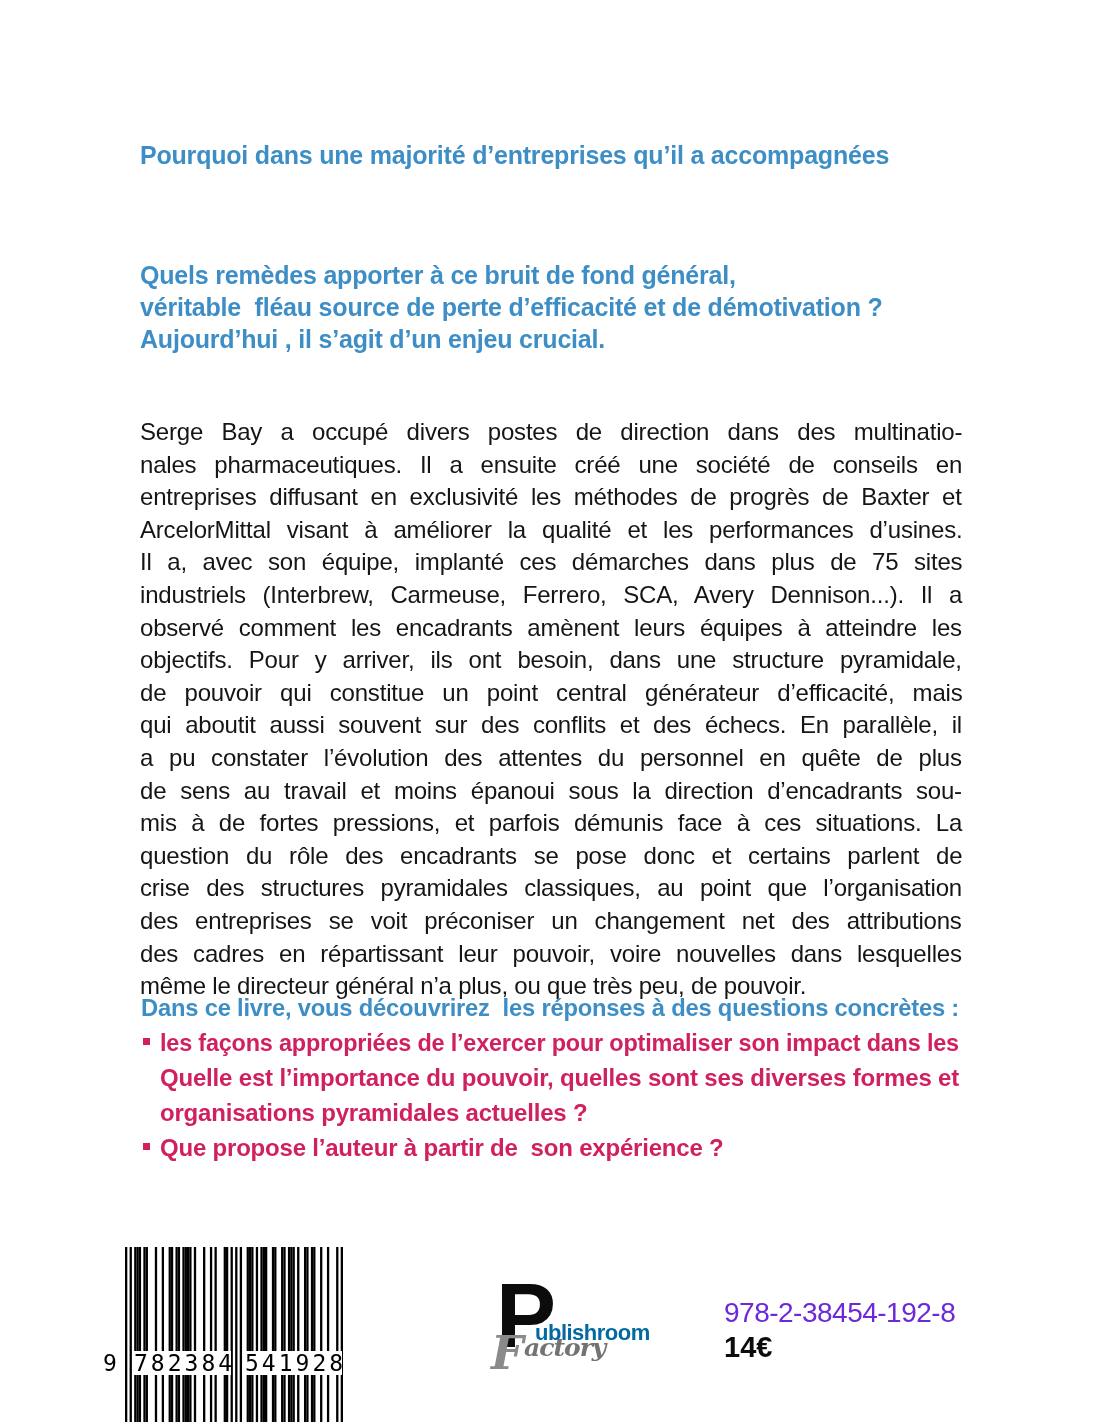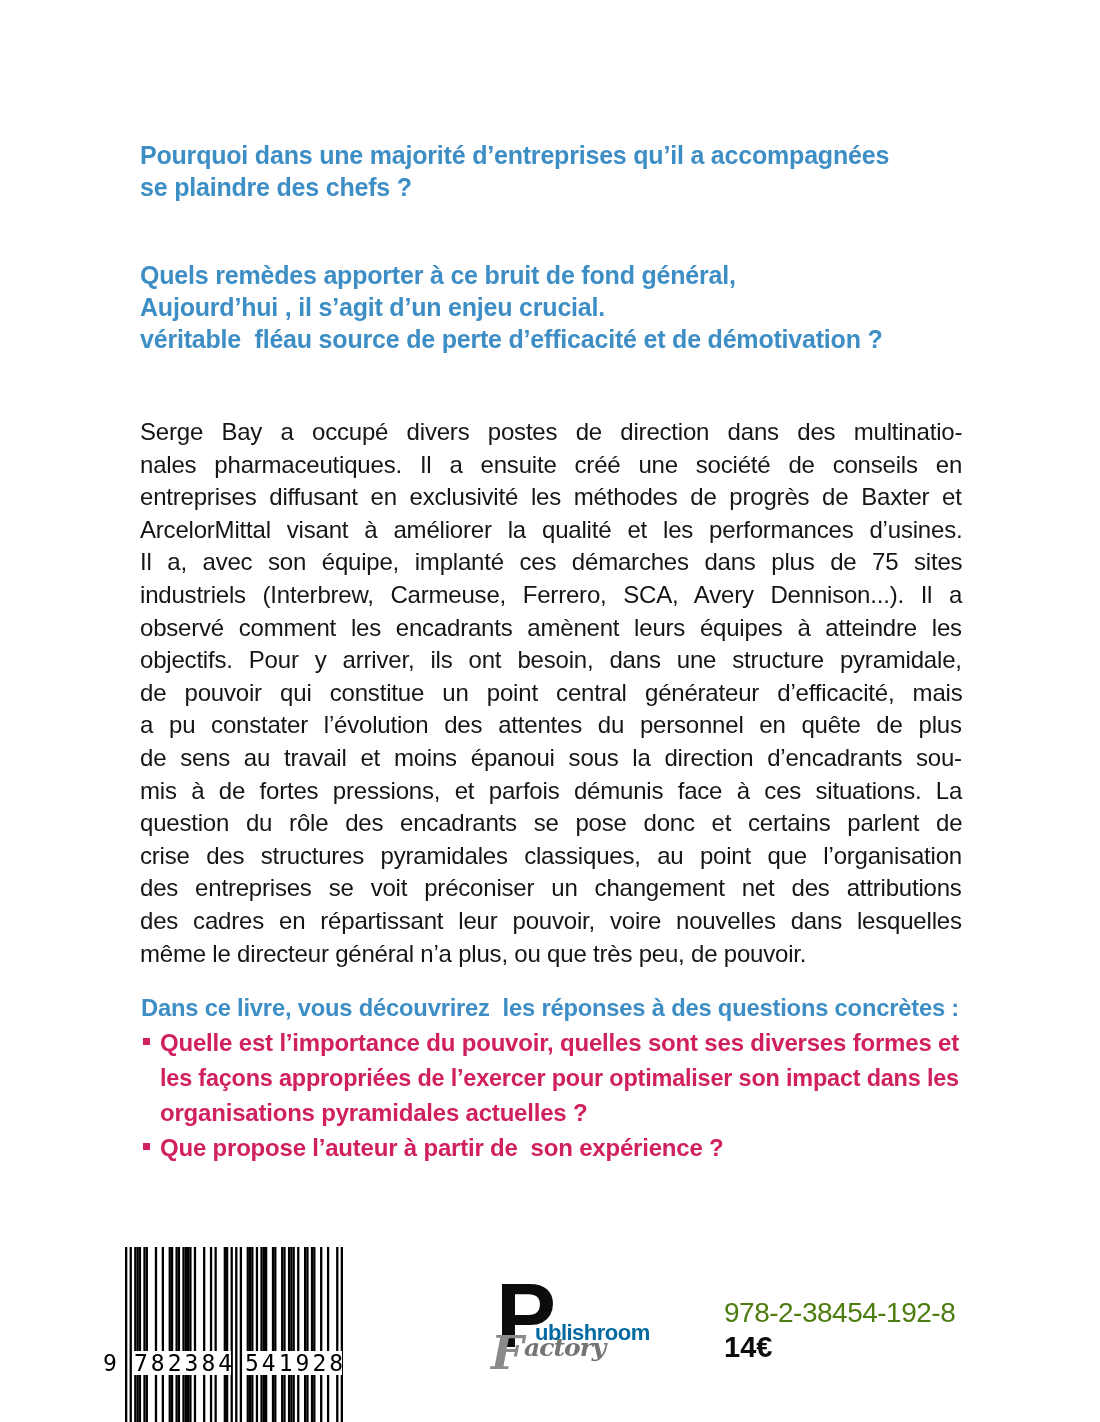--- a/index.html
+++ b/index.html
@@ -45,66 +45,66 @@
   .logo{left:498px;top:1285px;width:150px;height:92px;}
   .logo span{position:absolute;line-height:1;}
   .logo-p{left:-2px;top:-14px;font-size:90px;font-weight:bold;color:#0c0c0c;}
   .logo-f{left:-7px;top:45px;font-size:46px;font-family:"DejaVu Serif",serif;
           font-style:italic;font-weight:bold;color:#8a8a8a;}
   .logo-publish{left:37px;top:37px;font-size:22px;font-weight:bold;
                 letter-spacing:-0.5px;color:#0369a1;}
   .logo-factory{left:26px;top:50px;font-size:25px;font-family:"DejaVu Serif",serif;
                 font-style:italic;font-weight:bold;letter-spacing:-1px;color:#737373;}
 
-  .isbn{left:724px;top:1297px;font-size:28px;letter-spacing:-0.5px;color:#4d7c0f;}
+  .isbn{left:724px;top:1297px;font-size:28px;letter-spacing:-0.5px;color:#6d28d9;}
   .price{left:724px;top:1331px;font-size:29px;font-weight:bold;color:#0c0c0c;}
 </style>
 </head>
 <body>
 
 <div class="abs intro intro1 center">
     <div class="line"><span class="ls">Pourquoi dans une majorité d’entreprises qu’il a accompagnées</span></div>
-    <div class="line"><span class="ls">se plaindre des chefs ?</span></div>
   </div>
 <div class="abs intro intro2 center">
     <div class="line"><span class="ls">Quels remèdes apporter à ce bruit de fond général,</span></div>
+    <div class="line"><span class="ls">véritable  fléau source de perte d’efficacité et de démotivation ?</span></div>
     <div class="line"><span class="ls">Aujourd’hui , il s’agit d’un enjeu crucial.</span></div>
-    <div class="line"><span class="ls">véritable  fléau source de perte d’efficacité et de démotivation ?</span></div>
   </div>
 
 <div class="abs about">
     <div class="line"><span class="ls" style="word-spacing: 11.9px; margin-top: 20px;">Serge Bay a occupé divers postes de direction dans des multinatio-</span></div>
     <div class="line"><span class="ls" style="word-spacing: 11.5px;">nales pharmaceutiques. Il a ensuite créé une société de conseils en</span></div>
     <div class="line"><span class="ls" style="word-spacing: 6.3px;">entreprises diffusant en exclusivité les méthodes de progrès de Baxter et</span></div>
     <div class="line"><span class="ls" style="word-spacing: 9.55556px;">ArcelorMittal visant à améliorer la qualité et les performances d’usines.</span></div>
     <div class="line"><span class="ls" style="word-spacing: 9.16667px;">Il a, avec son équipe, implanté ces démarches dans plus de 75 sites</span></div>
     <div class="line"><span class="ls" style="word-spacing: 10.25px;">industriels (Interbrew, Carmeuse, Ferrero, SCA, Avery Dennison...). Il a</span></div>
     <div class="line"><span class="ls" style="word-spacing: 8.33333px;">observé comment les encadrants amènent leurs équipes à atteindre les</span></div>
     <div class="line"><span class="ls" style="word-spacing: 9.6px;">objectifs. Pour y arriver, ils ont besoin, dans une structure pyramidale,</span></div>
     <div class="line"><span class="ls" style="word-spacing: 11.7778px;">de pouvoir qui constitue un point central générateur d’efficacité, mais</span></div>
+    <div class="line"><span class="ls" style="word-spacing: 7.25px;">qui aboutit aussi souvent sur des conflits et des échecs. En parallèle, il</span></div>
     <div class="line"><span class="ls" style="word-spacing: 9.36364px;">a pu constater l’évolution des attentes du personnel en quête de plus</span></div>
     <div class="line"><span class="ls" style="word-spacing: 7.36364px;">de sens au travail et moins épanoui sous la direction d’encadrants sou-</span></div>
     <div class="line"><span class="ls" style="word-spacing: 8px;">mis à de fortes pressions, et parfois démunis face à ces situations. La</span></div>
     <div class="line"><span class="ls" style="word-spacing: 10.3636px;">question du rôle des encadrants se pose donc et certains parlent de</span></div>
     <div class="line"><span class="ls" style="word-spacing: 10px;">crise des structures pyramidales classiques, au point que l’organisation</span></div>
     <div class="line"><span class="ls" style="word-spacing: 10.5556px;">des entreprises se voit préconiser un changement net des attributions</span></div>
     <div class="line"><span class="ls" style="word-spacing: 8.55556px;">des cadres en répartissant leur pouvoir, voire nouvelles dans lesquelles</span></div>
     <div class="line"><span class="ls">même le directeur général n’a plus, ou que très peu, de pouvoir.</span></div>
   </div>
 
 <div class="abs promise">
   <div class="line lead">
     <span class="ls" style="transform: scaleX(0.989117);">Dans ce livre, vous découvrirez  les réponses à des questions concrètes :</span>
   </div>
   <div class="bullets">
       <div class="bullet">
         <span class="dot"></span>
         <div>
+          <div class="line"><span class="ls" style="transform: scaleX(0.976773);">les façons appropriées de l’exercer pour optimaliser son impact dans les</span></div>
           <div class="line"><span class="ls" style="word-spacing: 0.1px;">Quelle est l’importance du pouvoir, quelles sont ses diverses formes et</span></div>
-          <div class="line"><span class="ls" style="transform: scaleX(0.976773);">les façons appropriées de l’exercer pour optimaliser son impact dans les</span></div>
           <div class="line"><span class="ls">organisations pyramidales actuelles ?</span></div>
         </div>
       </div>
       <div class="bullet">
         <span class="dot"></span>
         <div>
           <div class="line"><span class="ls">Que propose l’auteur à partir de  son expérience ?</span></div>
         </div>
       </div>
     </div>

